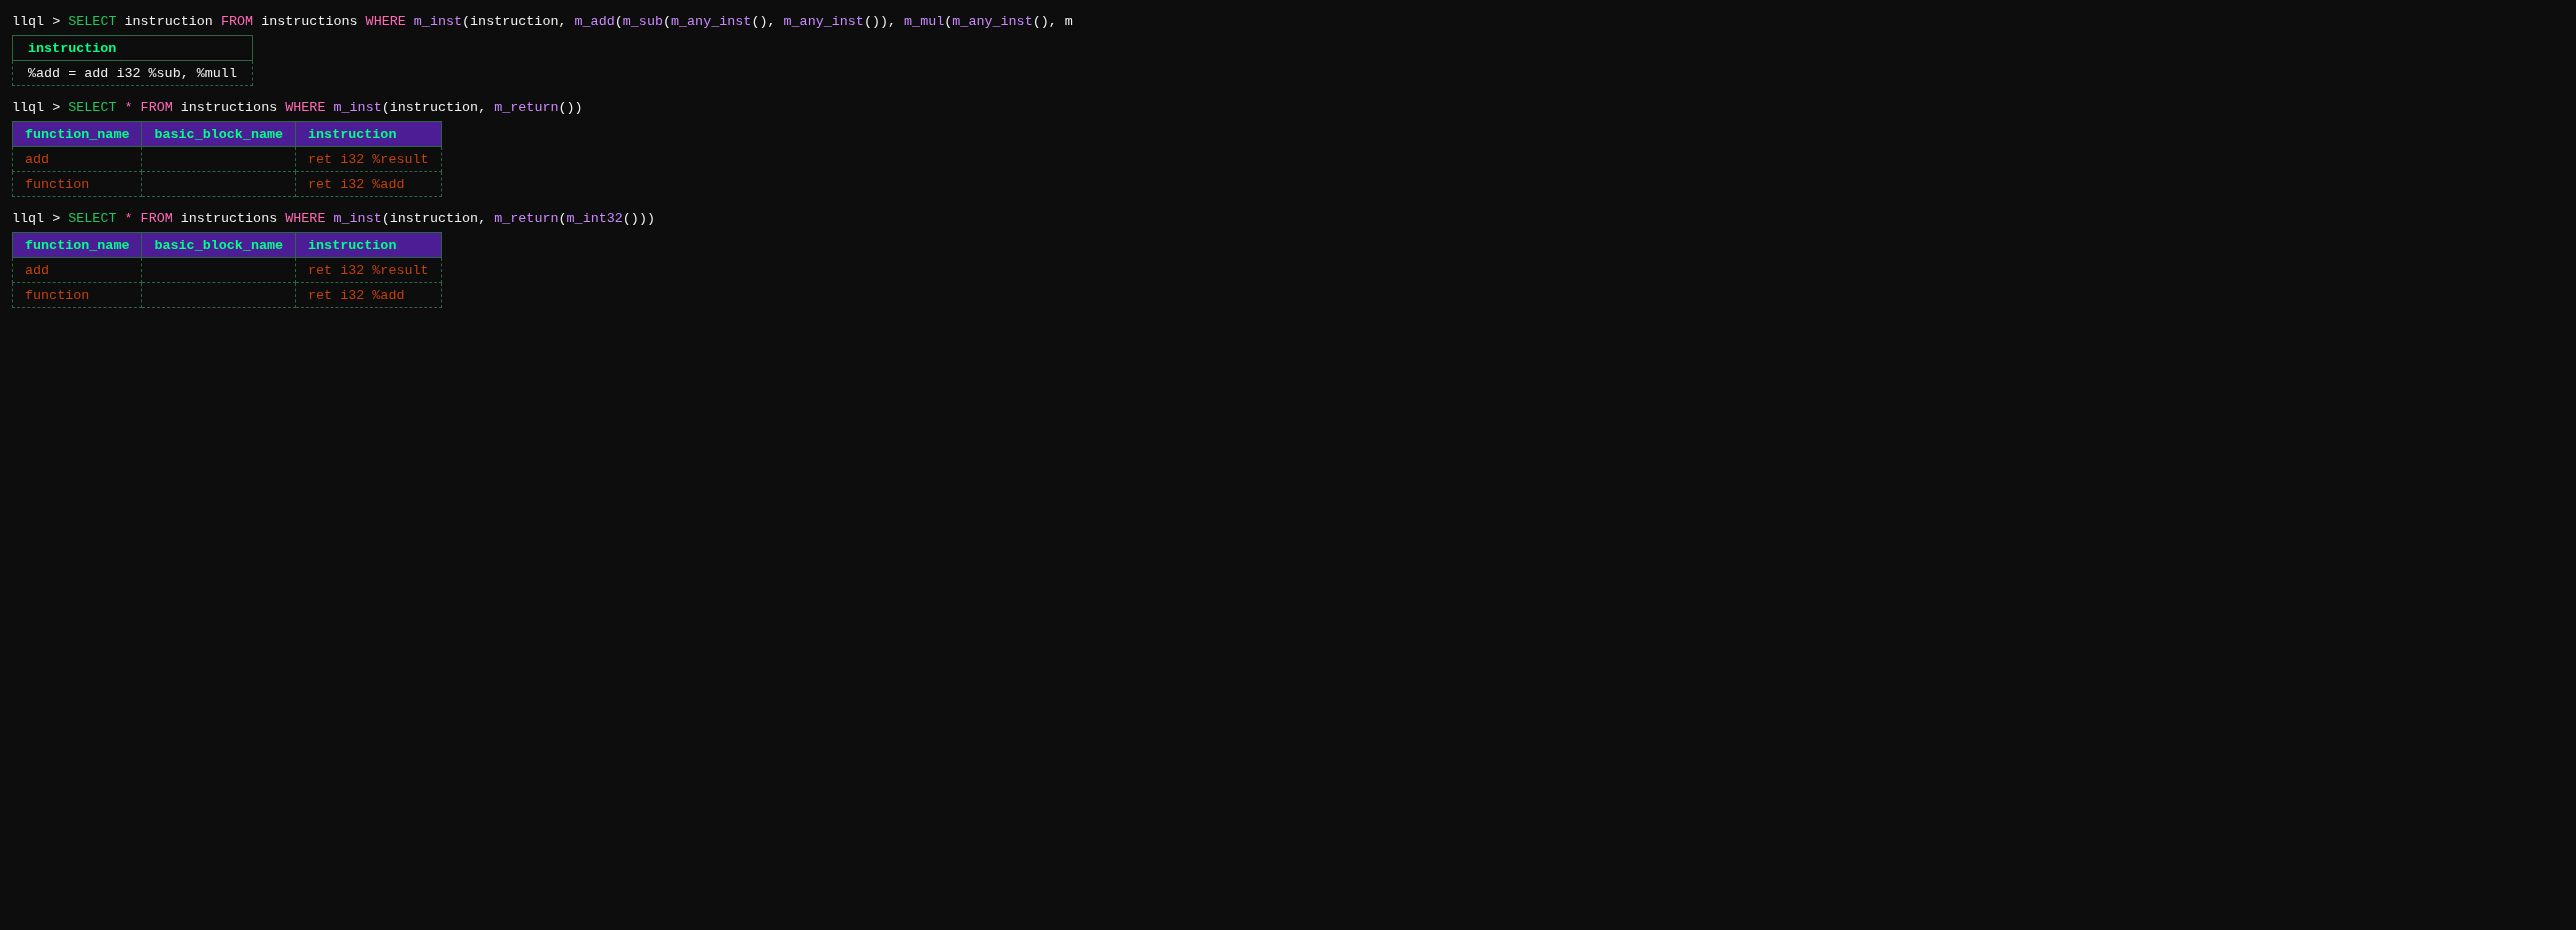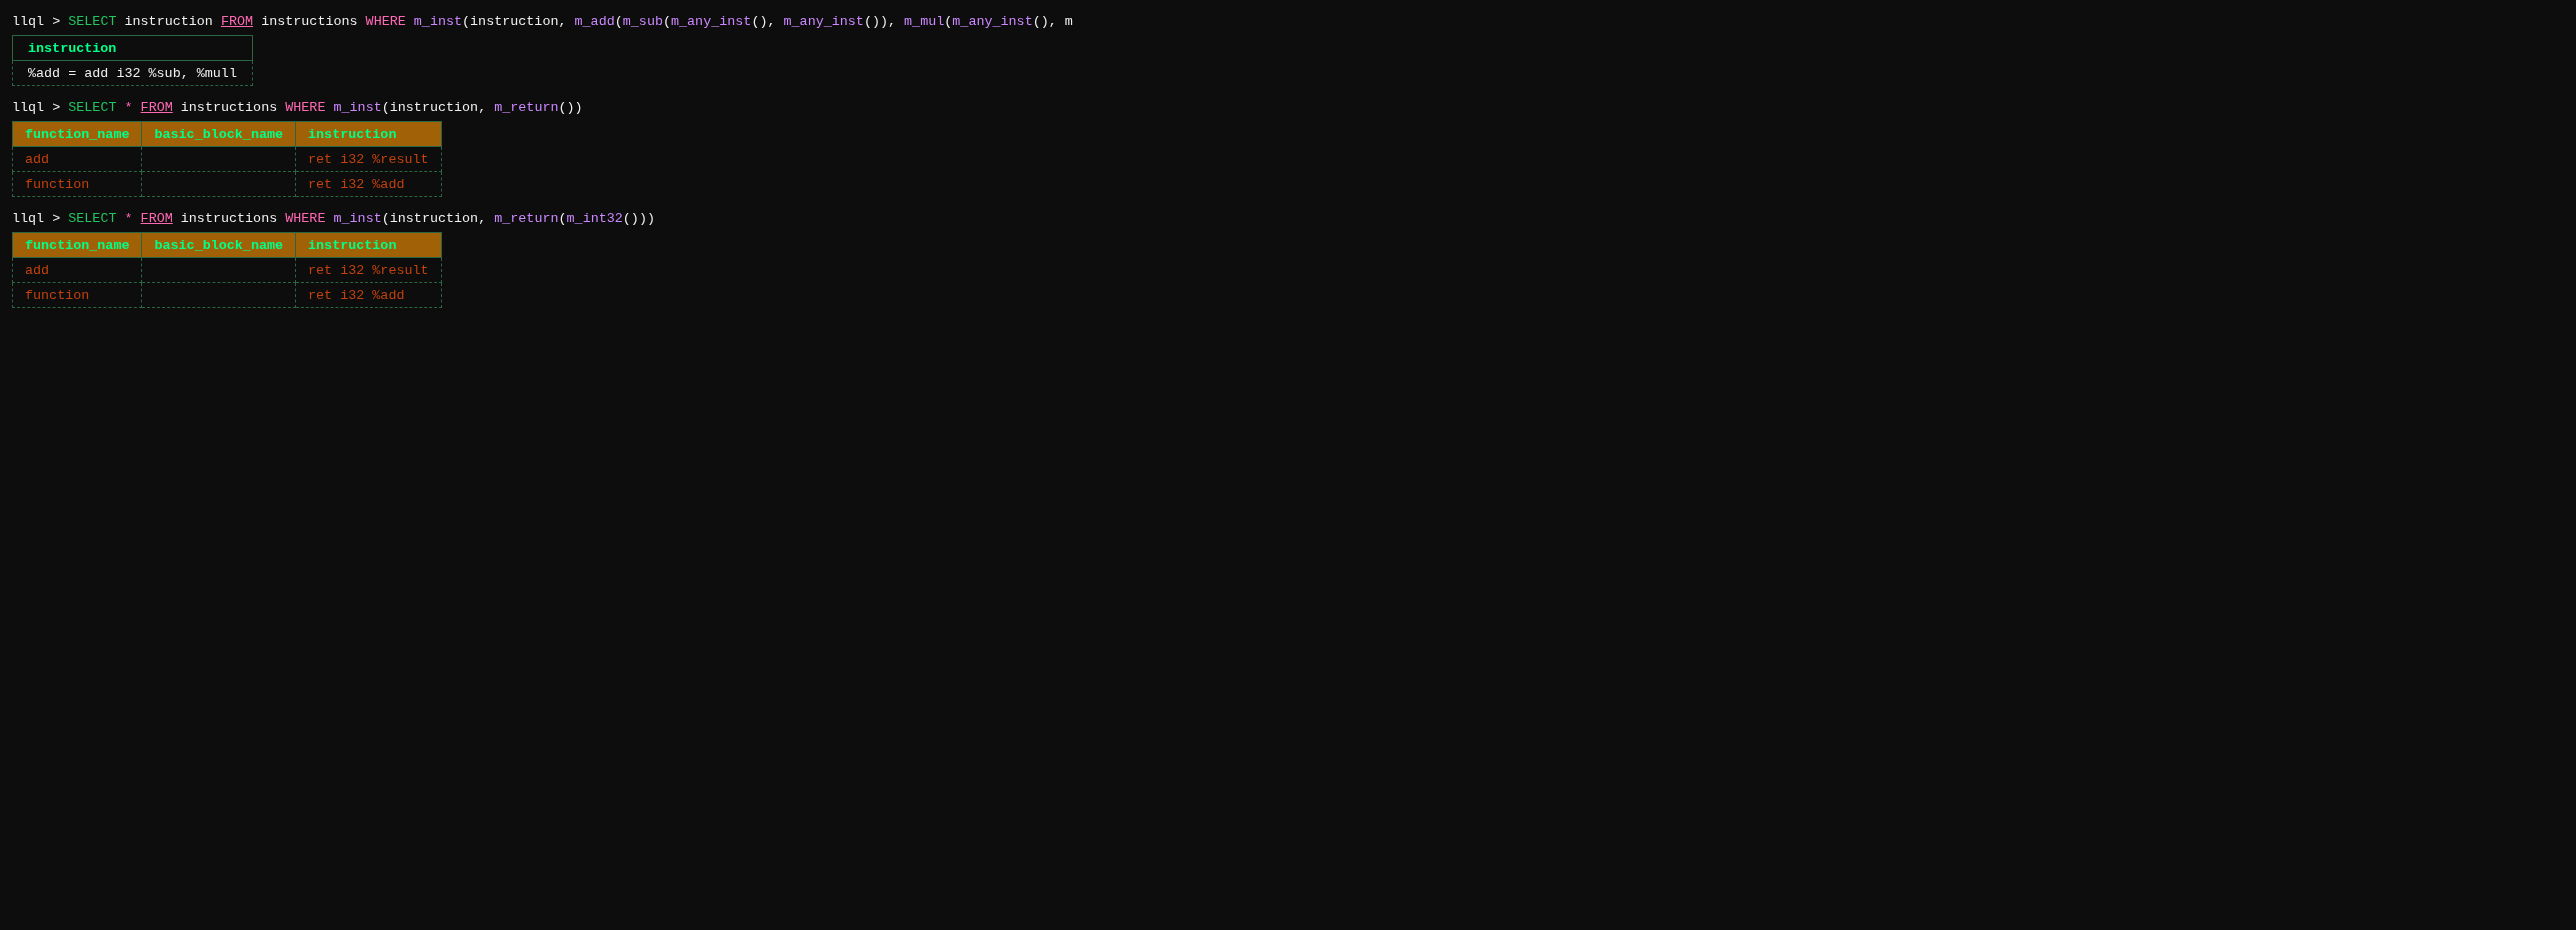--- a/index.html
+++ b/index.html
@@ -22,42 +22,42 @@
     }
 
     .prompt-line {
       white-space: pre-wrap;
       word-break: break-all;
       line-height: 1.5;
       margin-bottom: 3px;
     }
 
     .kw-select { color: #22c55e; }
-    .kw-from   { color: #ff69b4; text-decoration: underline; }
+    .kw-from   { color: #ff69b4; }
     .kw-where  { color: #ff69b4; }
     .kw-star   { color: #ff69b4; }
     .fn-color  { color: #cc88ff; }
     .prompt-prefix { color: #f0f0f0; text-align: center; }
 
     .result-table {
       border-collapse: collapse;
       margin-bottom: 12px;
       min-width: 328px;
     }
 
     .result-table th,
     .result-table td {
       border: 0.7px dashed #2a6644;
       padding: 4.5px 12px;
       text-align: left;
       white-space: nowrap;
     }
 
     .result-table thead tr {
-      background-color: #a16207;
+      background-color: #4c1d95;
       margin-left: 20px;
     }
 
     .result-table th {
       color: #00ff88;
       border-style: solid;
       border-color: #2a6644;
     }
 
     .result-table td {

